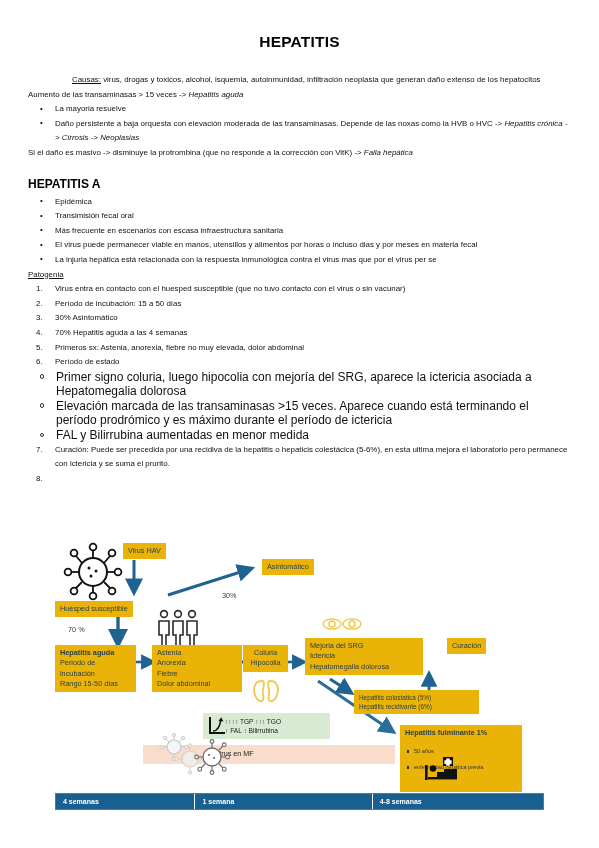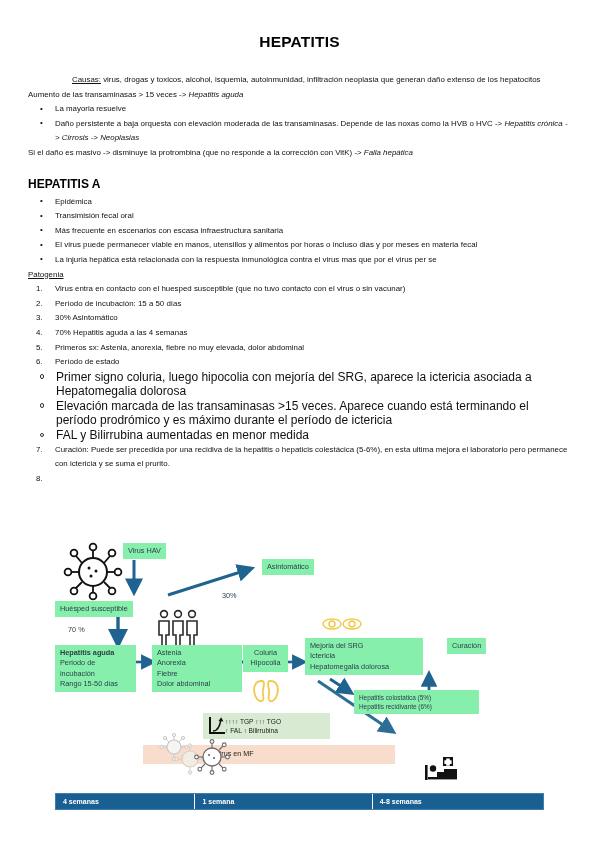--- a/index.html
+++ b/index.html
@@ -118,21 +118,21 @@
   
   .diagram {
     position: absolute;
     left: 0;
     top: 533px;
     width: 599px;
     height: 260px;
   }
   .dg-box {
     position: absolute;
-    background: #86efac;
+    background: #eab308;
     color: #2c3e47;
     font-size: 7.3px;
     line-height: 10.3px;
     padding: 3px 5px;
     box-sizing: border-box;
     white-space: pre-line;
   }
   .dg-box .hd { font-weight: bold; }
   .dg-green {
     position: absolute;
@@ -367,20 +367,26 @@
 
   <div class="dg-box" style="left:305px;top:105px;width:118px;">Mejoria del SRG
 Ictericia
 Hepatomegalia dolorosa</div>
 
   <div class="dg-box" style="left:425px;top:105px;margin-left:22px;">Curación</div>
 
   <div class="dg-box" style="left:354px;top:157px;width:125px;font-size:6.4px;line-height:9px;">Hepatitis colostatica (5%)
 Hepatitis recidivante (6%)</div>
 
+  <div class="dg-box" style="left:400px;top:192px;width:122px;padding-bottom:2px;"><span class="hd">Hepatitis fulminante 1%</span>
+    <ul class="dg-bul" style="position:static;margin-top:1px;">
+      <li><span>50 años</span></li>
+      <li><span>enfermedad hepática previa</span></li>
+    </ul>
+  </div>
 
   <svg style="position:absolute;left:423px;top:222px;width:44px;height:26px" viewBox="0 0 44 26">
     <rect x="20" y="2" width="10" height="9" fill="#111"></rect>
     <path d="M23.2,3.5 h3.6 v1.8 h1.8 v3.6 h-1.8 v1.8 h-3.6 v-1.8 h-1.8 v-3.6 h1.8 z" fill="#fff"></path>
     <rect x="2" y="10" width="2.6" height="15" fill="#111"></rect>
     <circle cx="10" cy="13.5" r="3.2" fill="#111"></circle>
     <path d="M5,22 L14,22 L14,17 L21,17 L21,14 L34,14 L34,22 L5,22 z" fill="#111"></path>
     <rect x="5" y="22" width="29" height="2.4" fill="#111"></rect>
   </svg>
 

